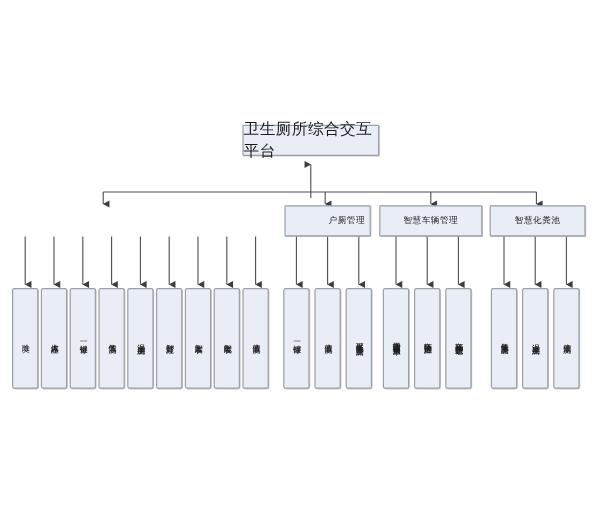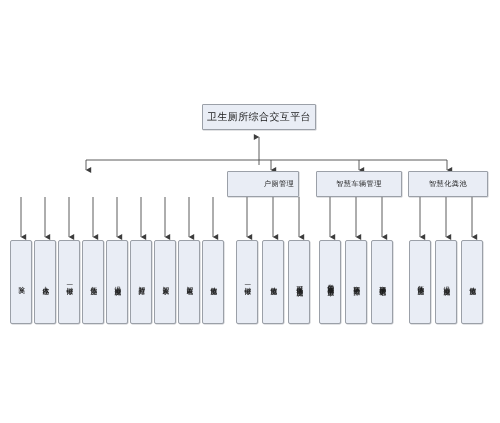--- a/index.html
+++ b/index.html
@@ -28,21 +28,21 @@
     background: #e9edf5;
     border: 1px solid #9ba0a8;
     display: flex;
     align-items: center;
     justify-content: center;
     color: #1b1b1b;
     box-shadow: 0.5px 0.5px 0 rgba(120,125,135,0.45);
   }
 
   .node-root {
-    font-size: 10px;
+    font-size: 13px;
     letter-spacing: 0.4px;
     border-radius: 1px;
   }
 
   .node-l2 {
     font-size: 7.2px;
     letter-spacing: 0.4px;
     border-radius: 1px;
   }
 
@@ -118,21 +118,21 @@
       <path d="M446,197 L446,237" marker-end="url(#arrow-down)"></path>
       <path d="M472,197 L472,237" marker-end="url(#arrow-down)"></path>
     </g>
   </svg>
 
   <div class="node node-root" style="left:202px; top:104px; width:114px; height:26px;">
     <span>卫生厕所综合交互平台</span>
   </div>
 
 
-  <div class="node node-l2" style="left:227px; top:171px; width:72px; height:26px;padding-left:32px;">
+  <div class="node node-l2" style="left:237px; top:171px; width:72px; height:26px;padding-left:32px;">
     <span>户厕管理</span>
   </div>
 
   <div class="node node-l2" style="left:316px; top:171px; width:86px; height:26px;">
     <span>智慧车辆管理</span>
   </div>
 
   <div class="node node-l2" style="left:408px; top:171px; width:80px; height:26px;">
     <span>智慧化粪池</span>
   </div>

